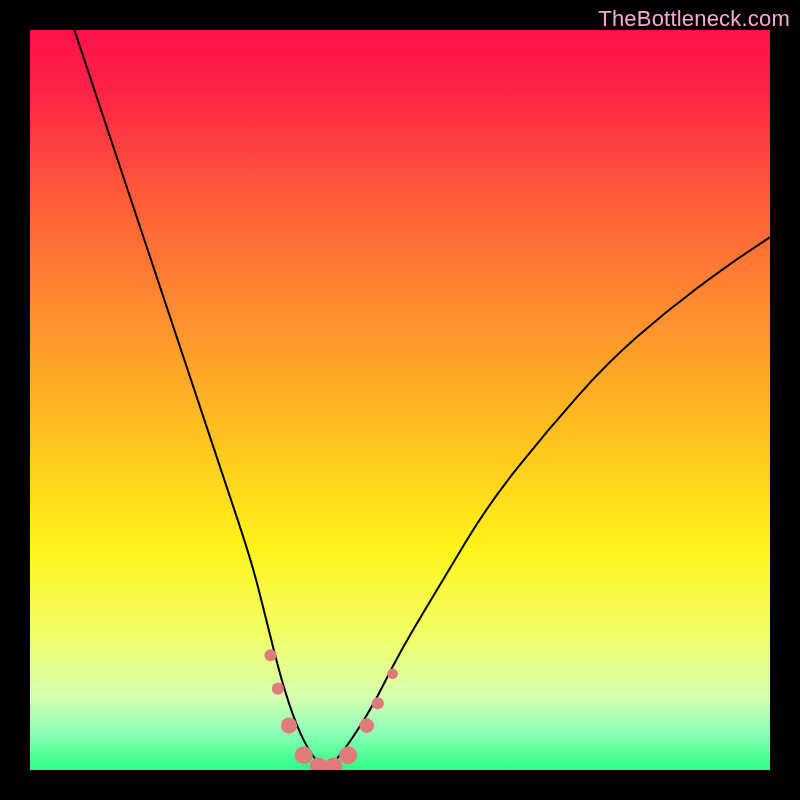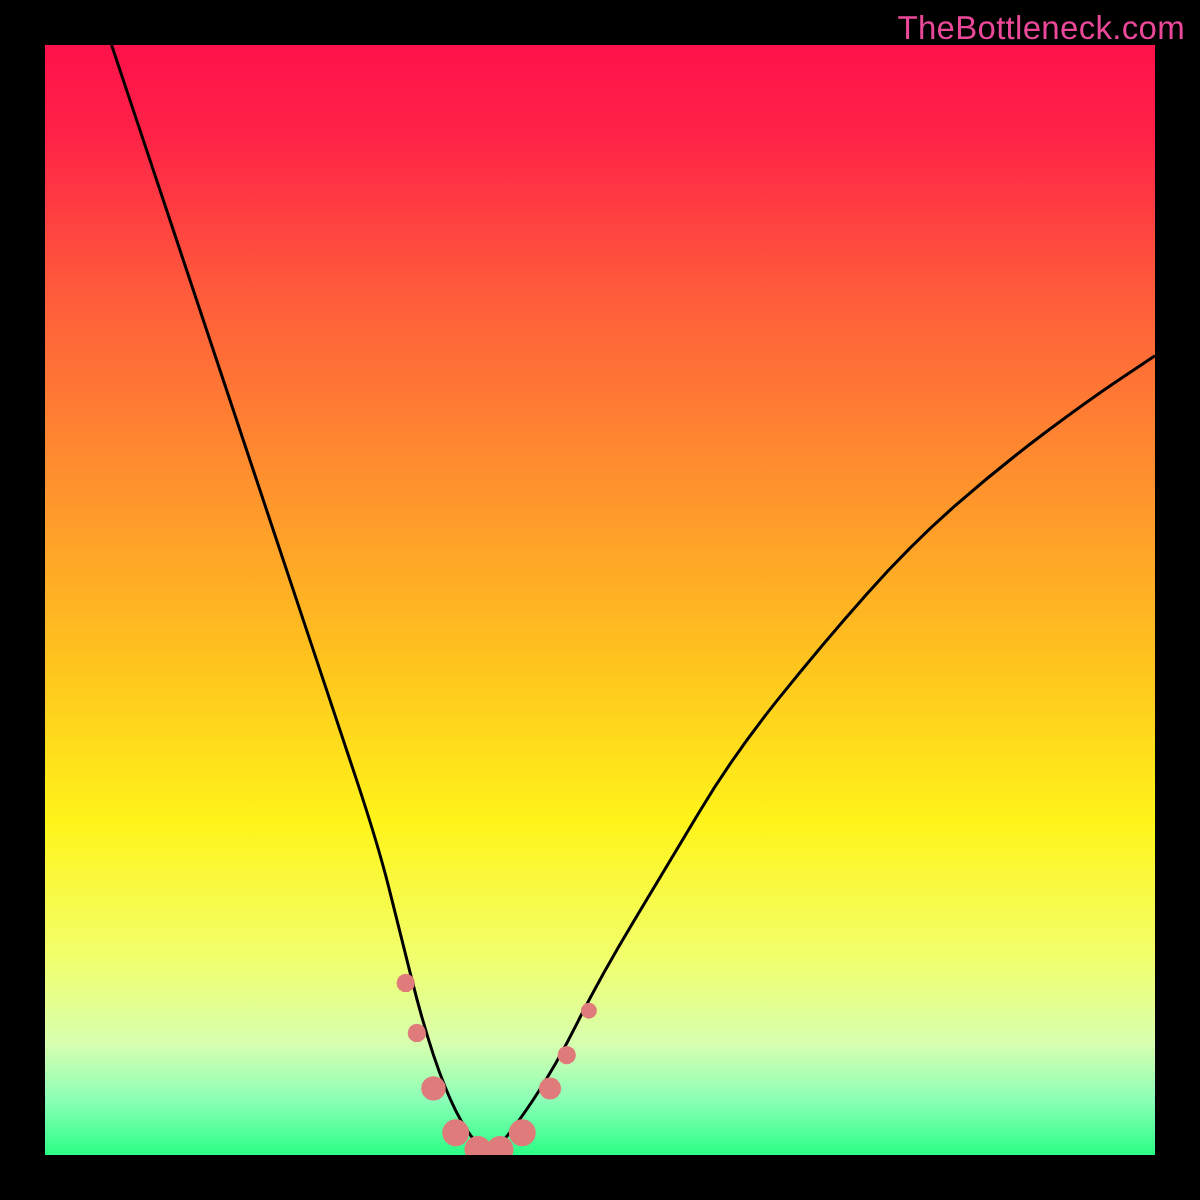--- a/index.html
+++ b/index.html
@@ -16,21 +16,21 @@
     top: 0;
     left: 0;
     width: 800px;
     height: 800px;
     background: #000;
   }
   .watermark {
     position: absolute;
     top: 6px;
     right: 10px;
-    color: #ec4899;
+    color: #f9a8d4;
     font-size: 22px;
     font-weight: 500;
     letter-spacing: 0.2px;
     user-select: none;
     z-index: 10;
   }
   .plot {
     position: absolute;
     top: 30px;
     left: 30px;

